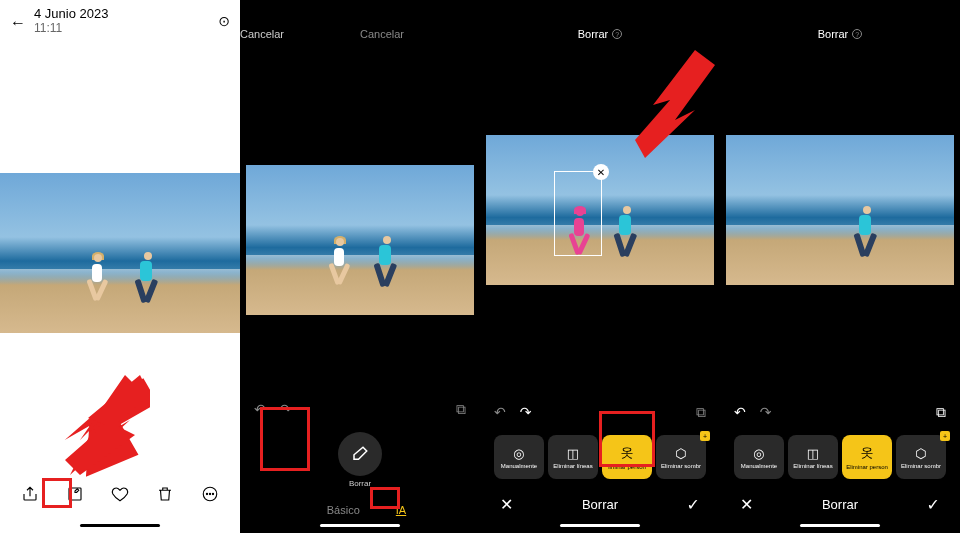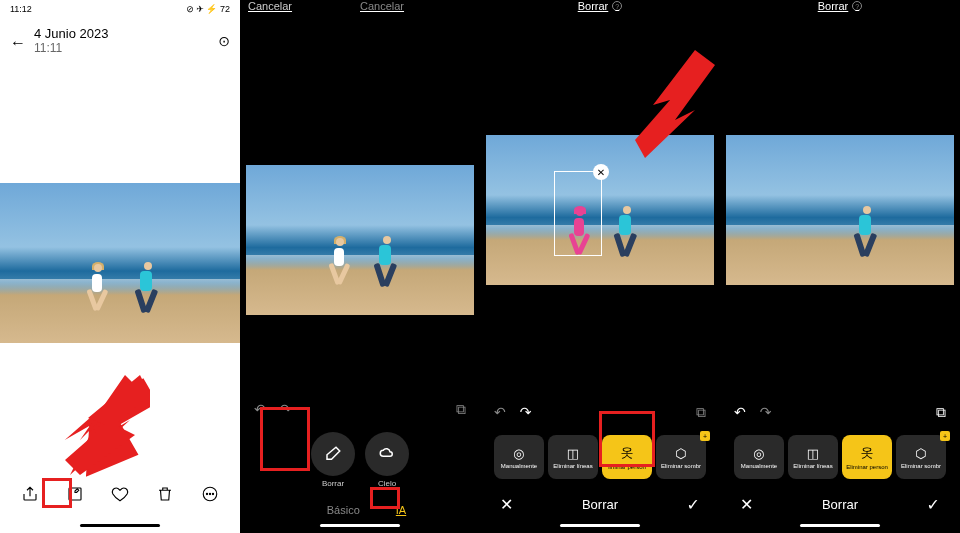--- a/index.html
+++ b/index.html
@@ -37,21 +37,21 @@
   .bottom-bar1 { height: 60px; display: flex; justify-content: space-around; align-items: center; padding: 0 8px; }
   .bb-icon { width: 20px; height: 20px; display: flex; align-items: center; justify-content: center; font-size: 16px; color: #000; }
   .home-indicator { width: 80px; height: 3px; background: #000; border-radius: 2px; margin: 0 auto 6px; }
   
   .red-arrow { position: absolute; }
   .red-arrow svg { display: block; }
   .red-box { position: absolute; border: 3px solid #e62020; }
   
   
   .panel-editor { width: 240px; height: 533px; background: #000; display: flex; flex-direction: column; color: #fff; position: relative; }
-  .editor-header { height: 40px; display: flex; align-items: flex-start; justify-content: space-between; padding: 0 8px; font-size: 11px; text-decoration: underline; }
+  .editor-header { height: 40px; display: flex; align-items: flex-end; justify-content: space-between; padding: 0 0; font-size: 11px; }
   .eh-left { color: #ccc; }
   .eh-mid { color: #888; }
   .eh-title { color: #fff; display: flex; align-items: center; gap: 4px; }
   .help-circle { display: inline-flex; width: 10px; height: 10px; border: 1px solid #888; border-radius: 50%; font-size: 7px; align-items: center; justify-content: center; color: #888; }
   
   .editor-canvas { display: flex; align-items: center; justify-content: center; flex: 0 0 auto; margin-top: 90px; height: 160px; position: relative; }
   .editor-canvas .beach-photo { width: 228px; height: 150px; }
   
   .selection-box { position: absolute; border: 1px solid #fff; }
   .sel-x { position: absolute; top: -8px; right: -8px; width: 16px; height: 16px; background: #fff; border-radius: 50%; color: #000; font-size: 10px; display: flex; align-items: center; justify-content: center; }
@@ -78,24 +78,20 @@
   .confirm-row { display: flex; justify-content: space-between; align-items: center; padding: 10px 20px 6px; font-size: 13px; }
   .confirm-x { color: #fff; font-size: 16px; }
   .confirm-check { color: #fff; font-size: 16px; }
   
   .bottom-line { width: 80px; height: 3px; background: #fff; border-radius: 2px; margin: 4px auto 6px; }
 </style>
 </head>
 <body>
 
 <div class="panel1">
-  <div class="status-bar">
-    <span>11:12</span>
-    <span>⊘ ✈ ⚡ 72</span>
-  </div>
   <div class="header1">
     <span class="back-arrow">←</span>
     <div>
       <div class="title-date">4 Junio 2023</div>
       <div class="title-time">11:11</div>
     </div>
     <span class="header-right">⊙</span>
   </div>
   <div class="photo-area1">
     <div class="beach-photo large">
@@ -208,28 +204,20 @@
   </div>
   <div class="tool-row">
     <div class="tool-wrap">
       <div class="tool-btn">
           <svg width="18" height="18" viewBox="0 0 24 24" fill="none" stroke="#fff" stroke-width="2">
             <path d="M16 3l5 5-11 11H4v-6z"></path>
           </svg>
         </div>
       <div class="tool-label">Borrar</div>
     </div>
-    <div class="tool-wrap">
-      <div class="tool-btn">
-          <svg width="18" height="18" viewBox="0 0 24 24" fill="none" stroke="#fff" stroke-width="2">
-            <path d="M7 15a4 4 0 010-8 5 5 0 019 2 3 3 0 010 6H7z"></path>
-          </svg>
-        </div>
-      <div class="tool-label">Cielo</div>
-    </div>
   </div>
   <div class="mode-tabs">
     <span class="mode-tab">Básico</span>
     <span class="mode-tab active">IA</span>
   </div>
   <div class="bottom-line"></div>
 
   <div class="red-box" style="left:20px; top:407px; width:50px; height:64px;"></div>
   <div class="red-box" style="left:130px; top:487px; width:30px; height:22px;"></div>
 </div>

